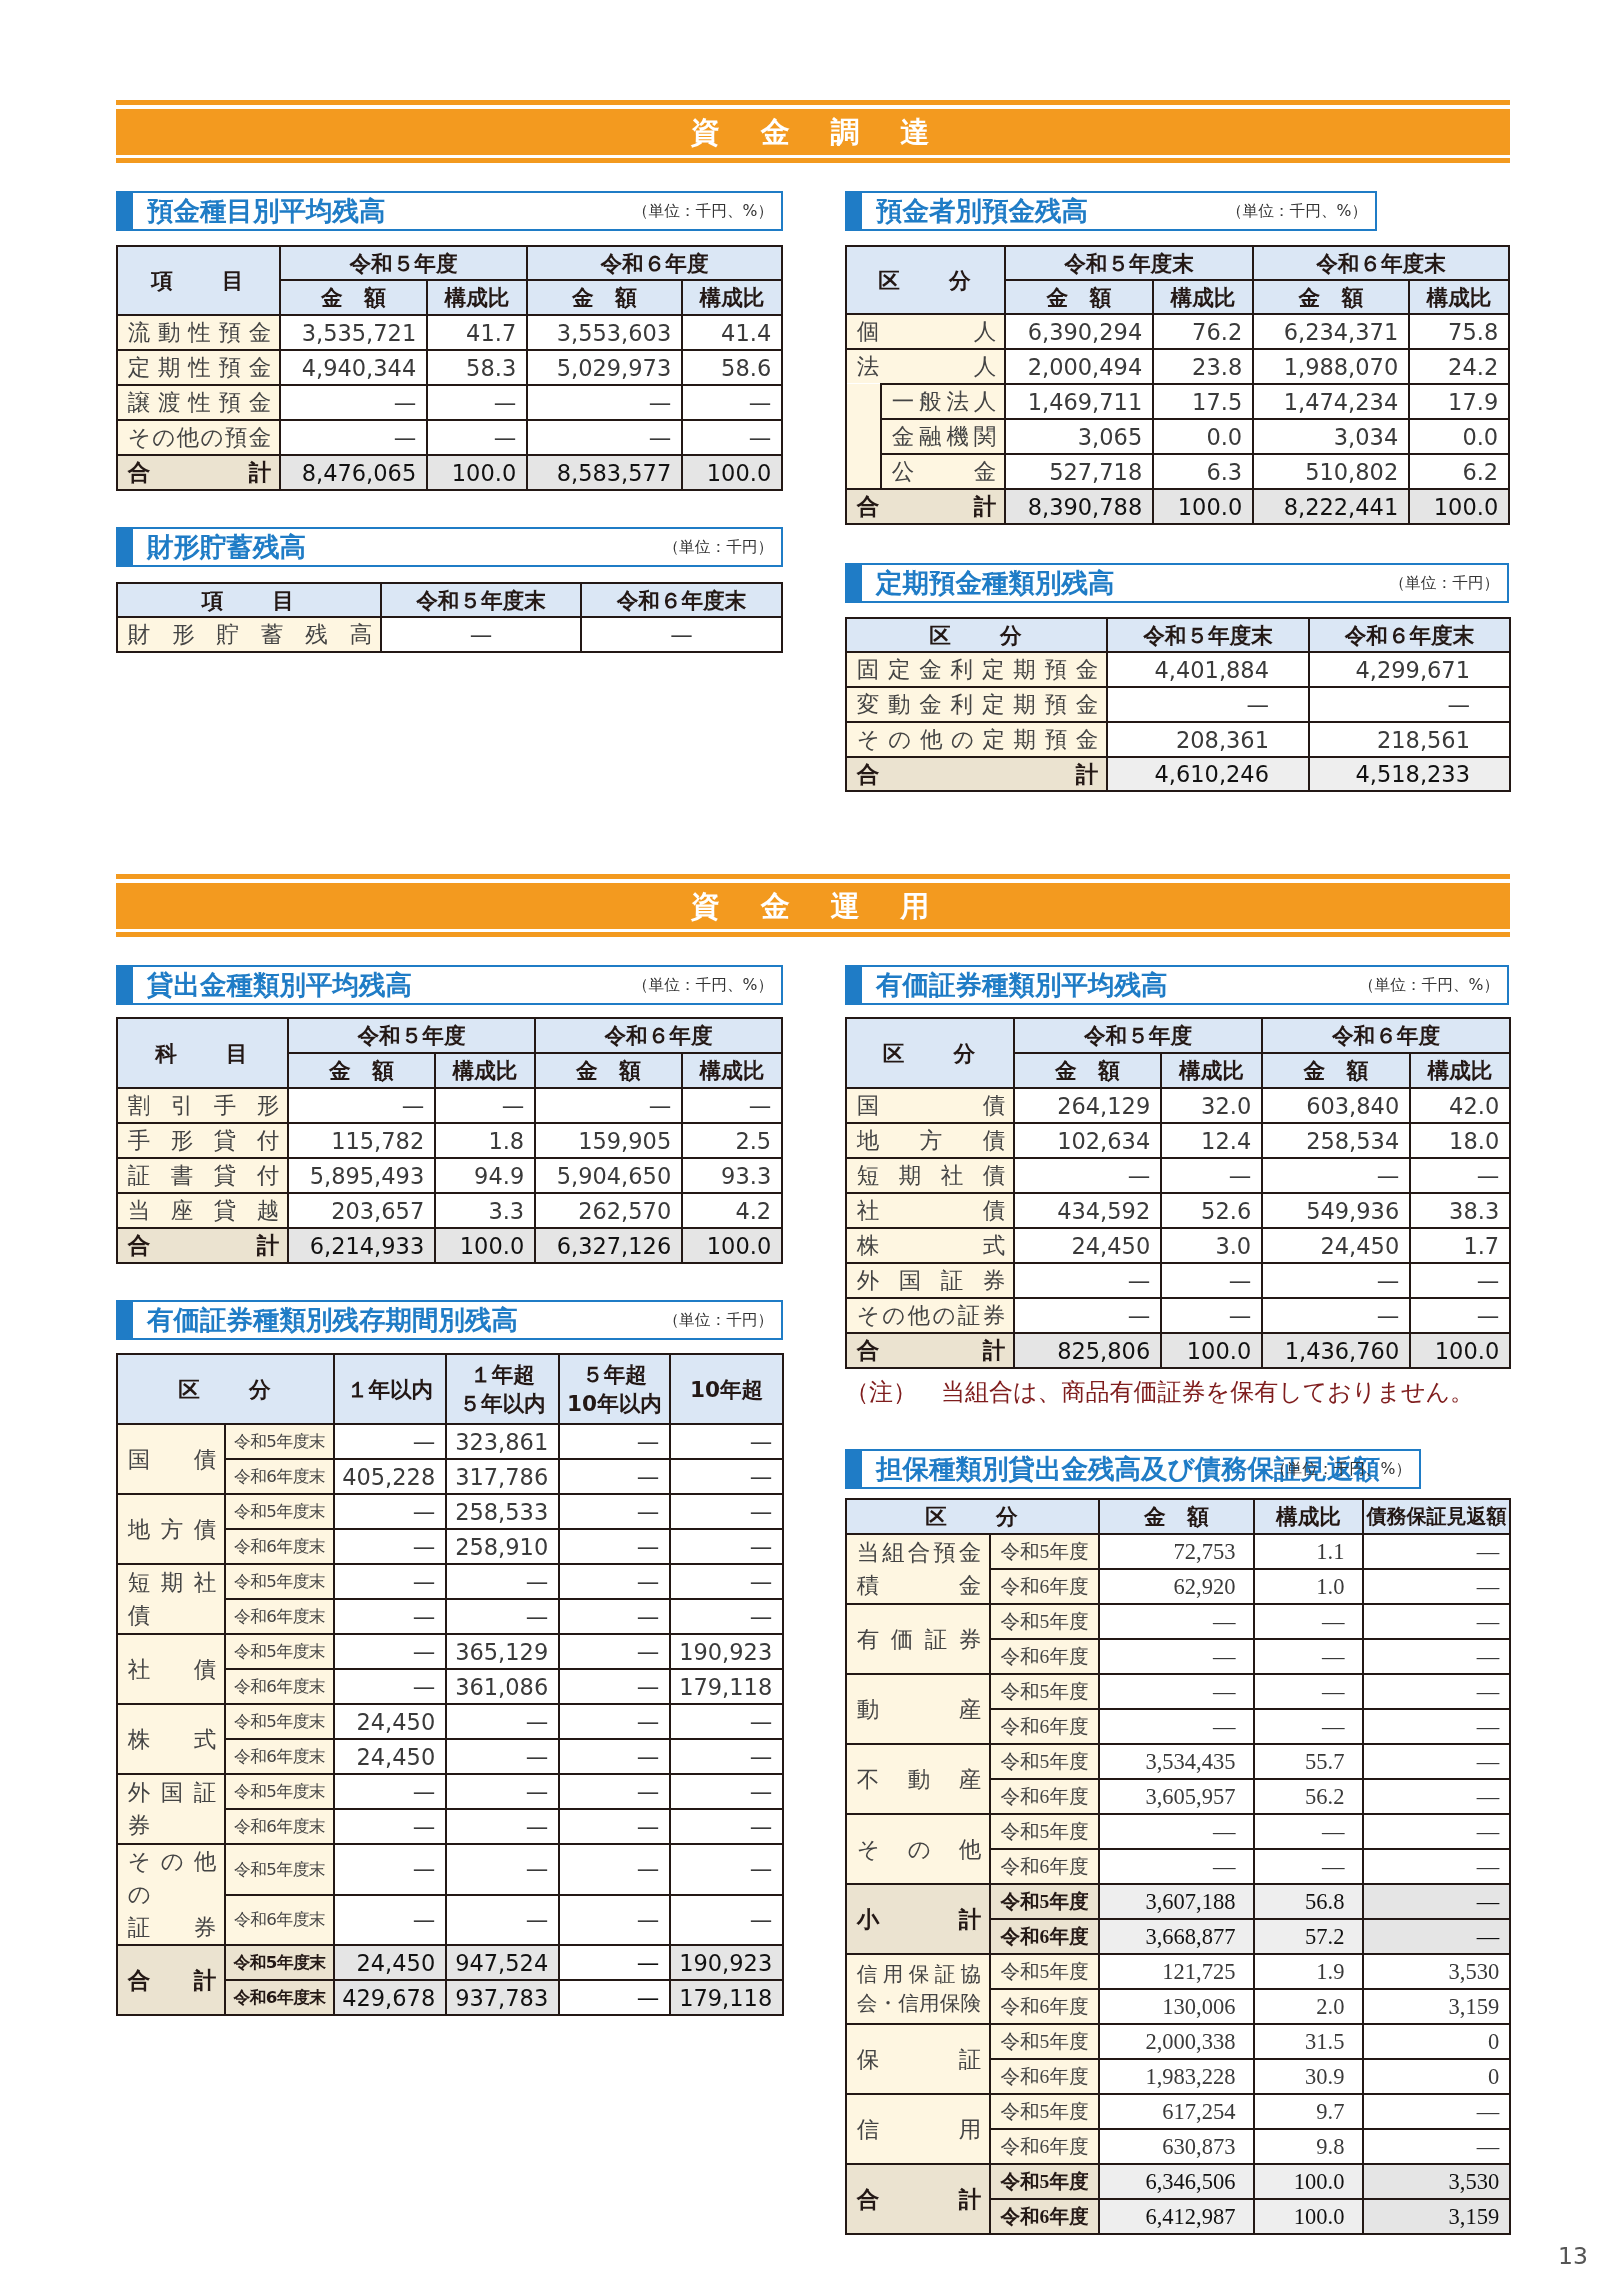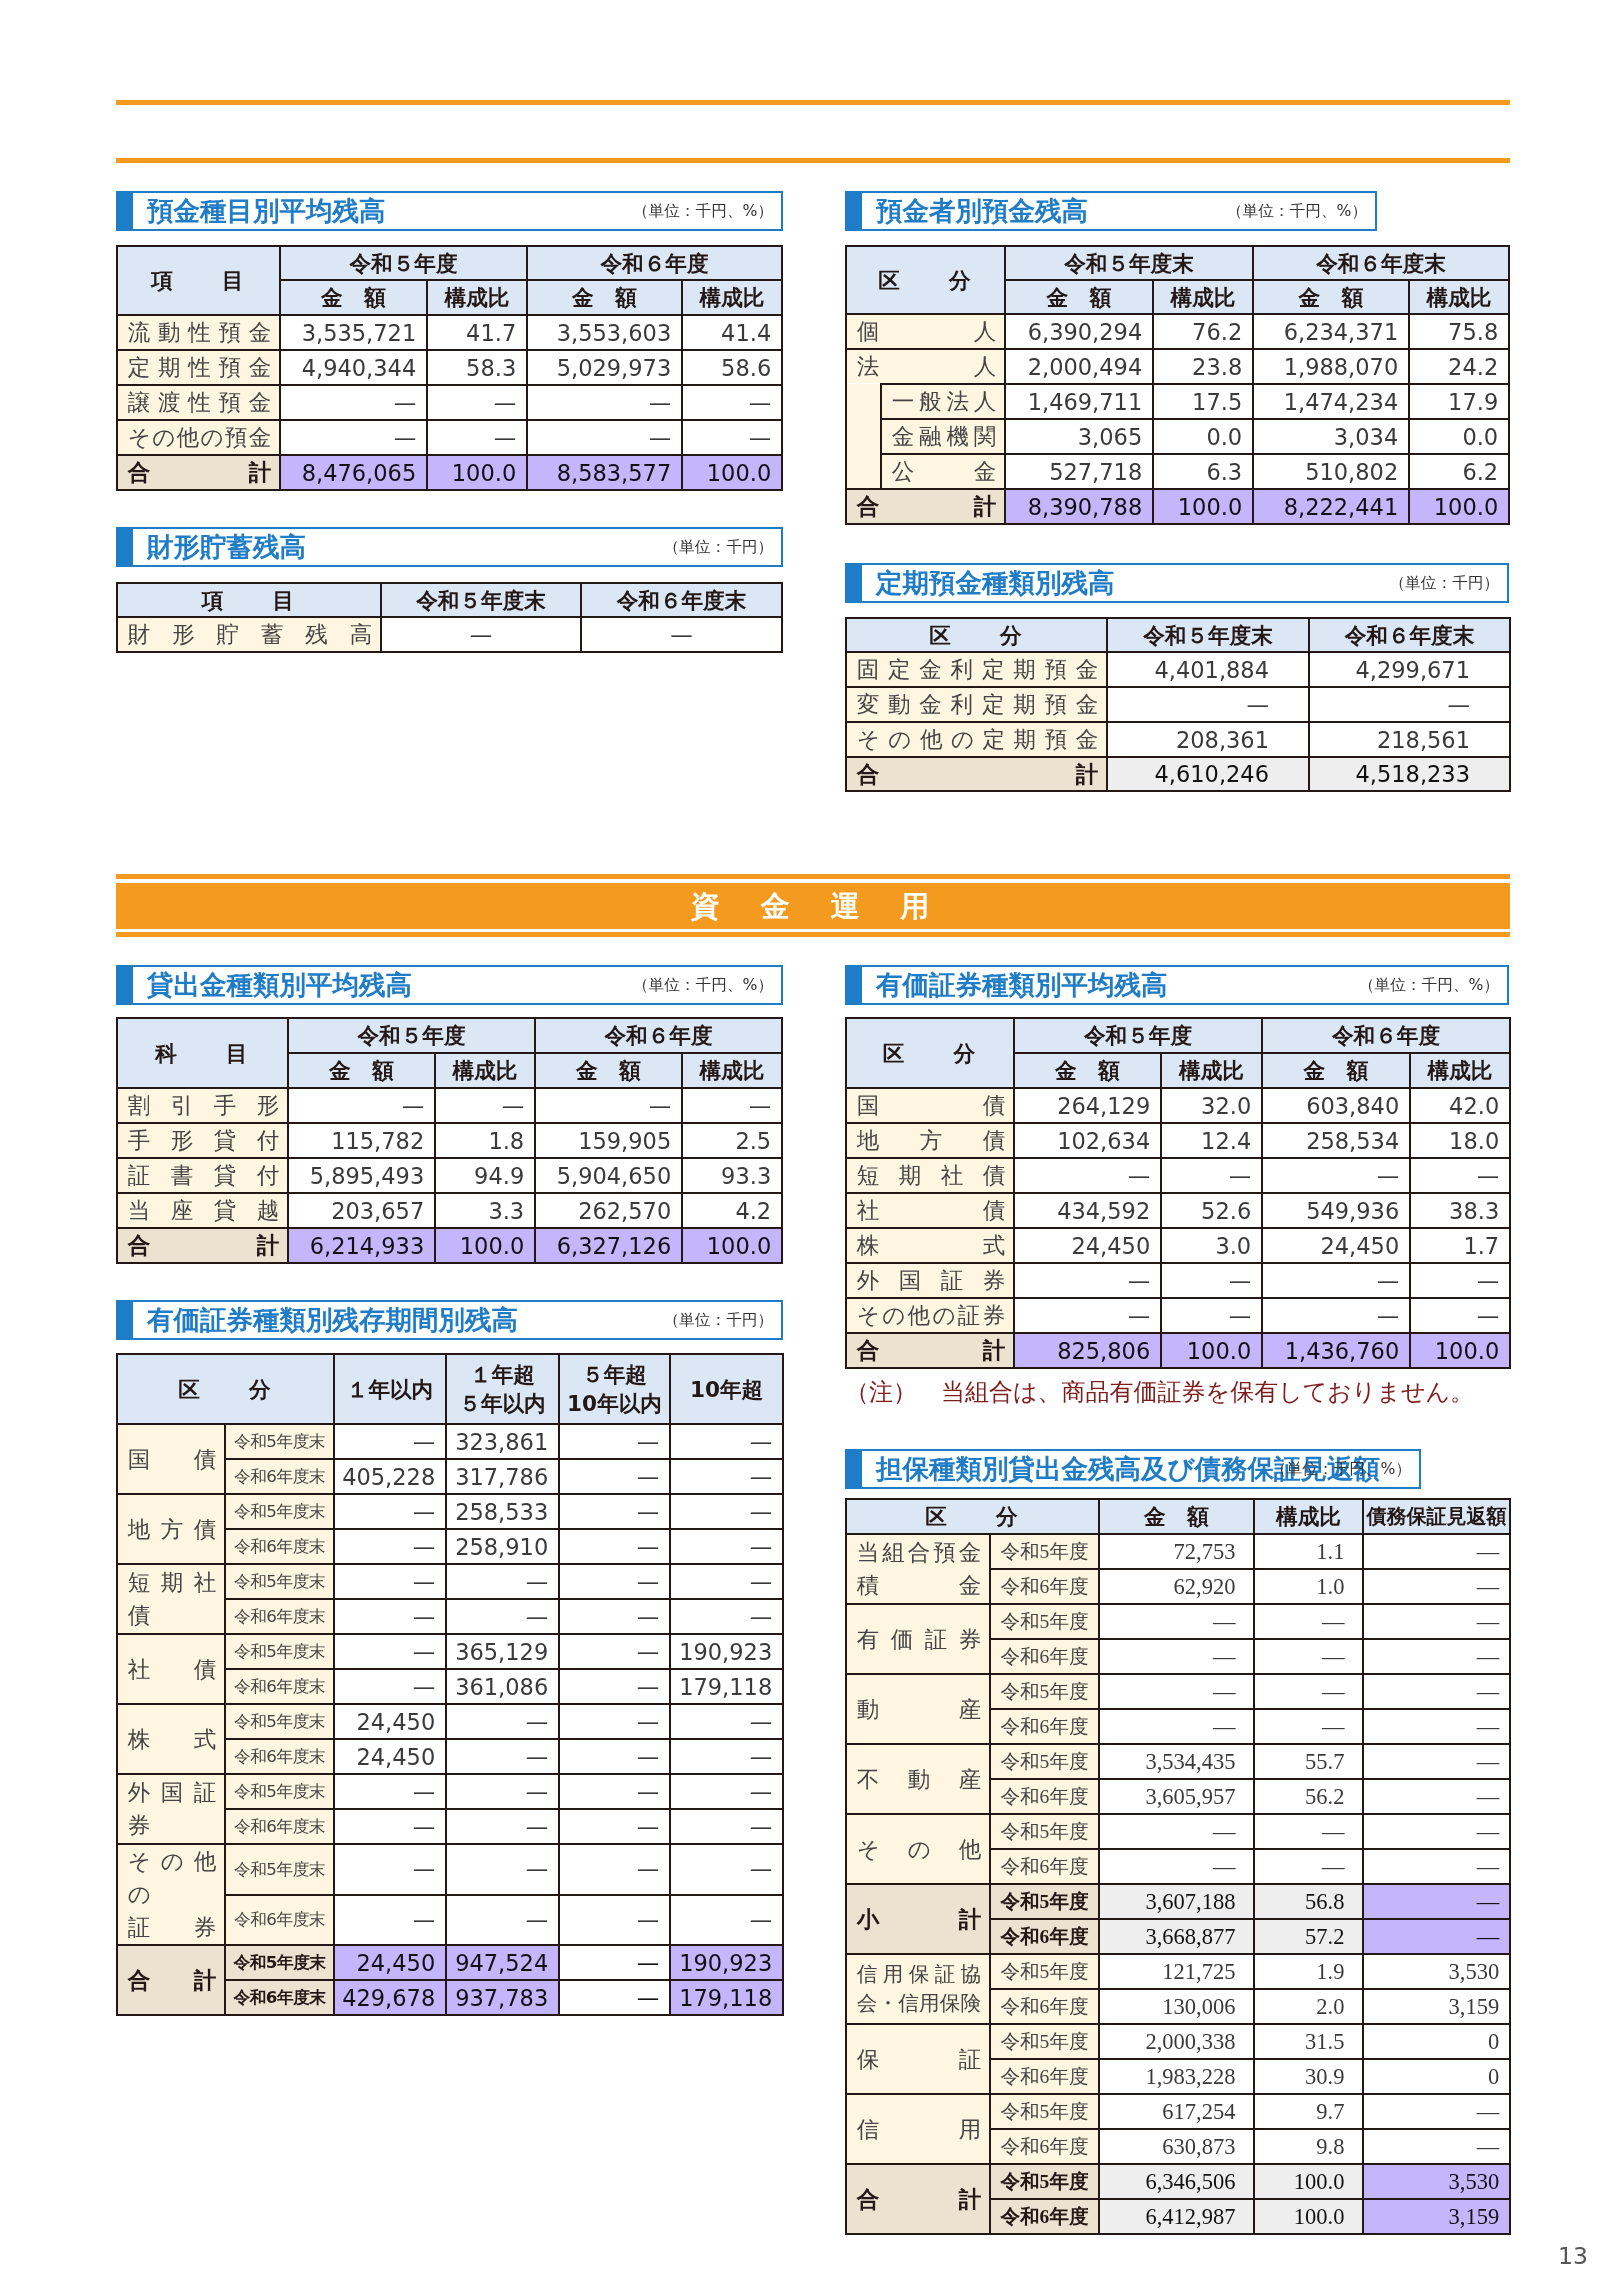--- a/index.html
+++ b/index.html
@@ -16,39 +16,40 @@
   .tb th,.tb td{border:2px solid #231815;padding:0;font-size:22.5px;white-space:nowrap;overflow:hidden;}
   .tb th{background:#dbe7f5;color:#231815;font-weight:bold;text-align:center;font-size:21.6px;}
   .tb th.ml{white-space:pre-line;line-height:29px;}
   .tb tr.hb > *{border-bottom:2.9px solid #231815;}
   .tb td.lb{background:#fef6e1;color:#444;text-align:justify;text-align-last:justify;padding:0 7.8px 0 9.8px;white-space:pre-line;line-height:33px;}
   .tb td.n{text-align:right;padding-right:9.8px;color:#3a3a3a;background:#fff;}
   .tb td.n18{text-align:right;padding-right:17.6px;color:#3a3a3a;background:#fff;}
   .tb td.n40{text-align:right;padding-right:39px;color:#3a3a3a;background:#fff;}
   .tb td.c{text-align:center;color:#3a3a3a;background:#fff;}
   .tb td.tl{background:#ebe3d0;color:#231815;font-weight:bold;text-align:justify;text-align-last:justify;padding:0 7.8px 0 9.8px;}
-  .tb td.tn{background:#c4b5fd;color:#111;text-align:right;padding-right:9.8px;}
+  .tb td.tn{background:#e5e5e5;color:#111;text-align:right;padding-right:9.8px;}
   .tb td.tn18{background:#eeeeee;color:#111;text-align:right;padding-right:17.6px;}
   .tb td.tn40{background:#eeeeee;color:#111;text-align:right;padding-right:39px;}
   .tb td.tw{background:#fff;color:#111;text-align:right;padding-right:9.8px;}
   .tb td.sub{background:#fef6e1;color:#444;text-align:center;font-size:16.7px;letter-spacing:-0.5px;}
   .tb td.tsub{background:#ebe3d0;color:#231815;font-weight:bold;text-align:center;font-size:16.7px;letter-spacing:-0.5px;}
   .tb td.sub8{background:#fef6e1;color:#444;text-align:center;font-size:19.6px;}
   .tb td.tsub8{background:#ebe3d0;color:#231815;font-weight:bold;text-align:center;font-size:19.6px;}
   .tb td.ind{background:#fef6e1;border-top:hidden;border-bottom:2px solid #231815;}
   .tb th.hj{text-align:center;letter-spacing:2px;}
   .note{position:absolute;font-size:24px;color:#7f1d1d;white-space:nowrap;text-align:right;}
   .pnum{position:absolute;font-size:23.5px;color:#555;}
   .r35{height:34px;} .r36{height:35px;} .r358{height:35px;} .r357{height:35px;font-family:Liberation Serif, serif;} .r71{height:70px;}
 </style>
 </head>
 <body>
 
 <div class="banner" style="top:100px">
   <div class="l1"></div>
+  <div class="band">資　金　調　達</div>
   <div class="l2"></div>
 </div>
 
 <div class="ttl" style="left:116px;top:191px;width:667px">
   <span class="bar"></span>
   <span class="tt">預金種目別平均残高</span>
   <span class="unit">（単位：千円、%）</span>
 </div>
 <table class="tb" style="left:116px;top:245px;width:667px">
   <colgroup>

